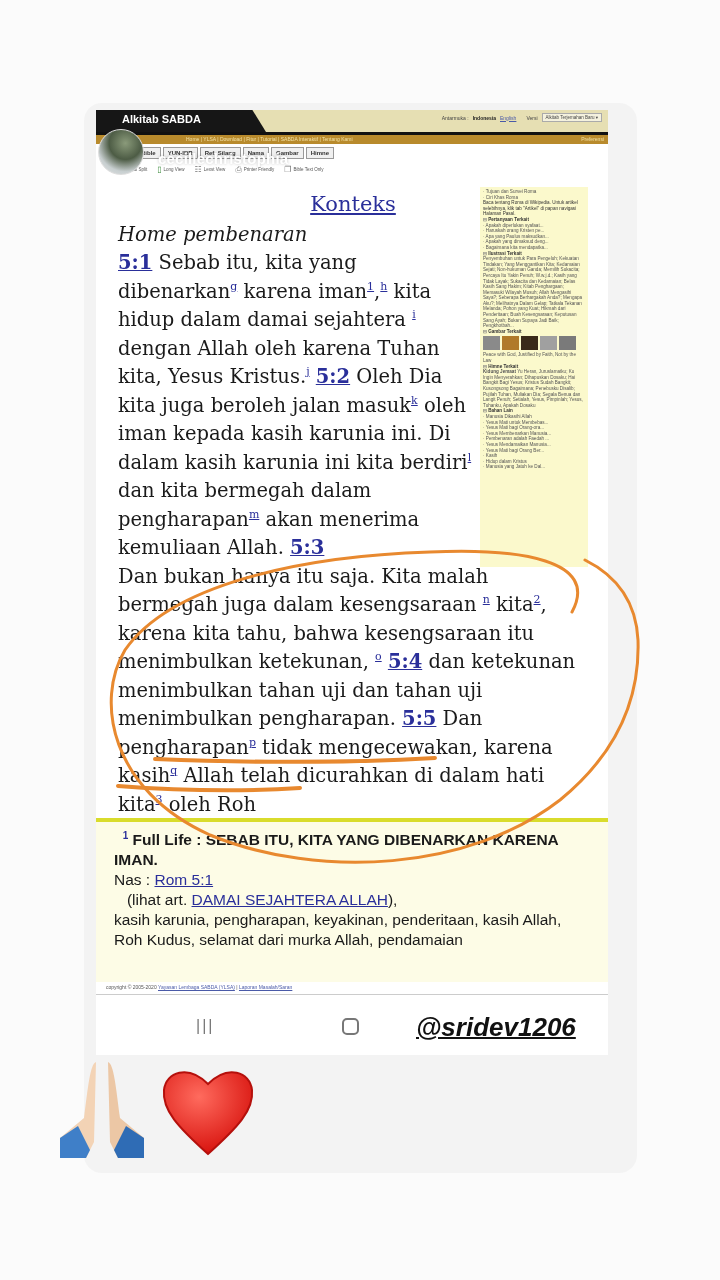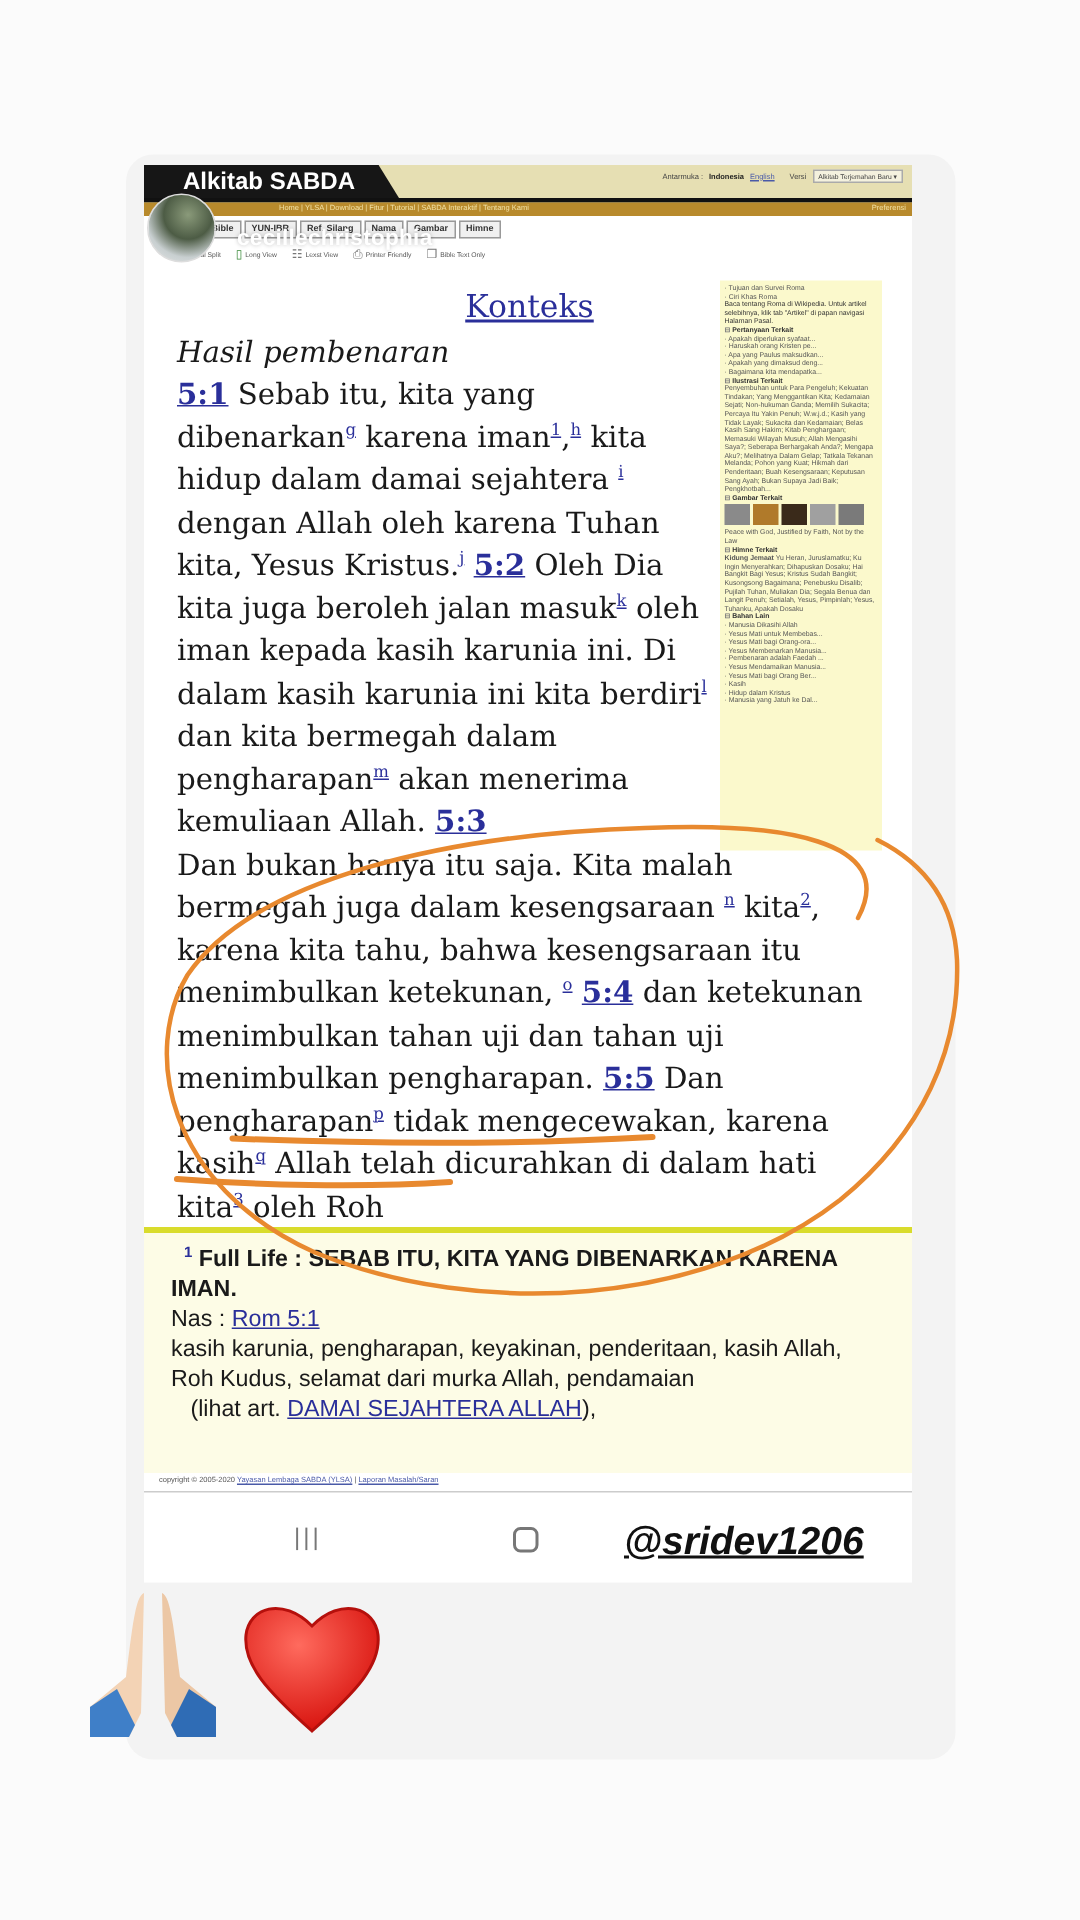--- a/index.html
+++ b/index.html
@@ -12,21 +12,21 @@
   }
   .screen {
     position: absolute; left: 96px; top: 110px; width: 512px; height: 945px;
     background: #ffffff; overflow: hidden;
   }
 
   
   .hdr { position: absolute; left: 0; top: 0; width: 512px; height: 30px; background: #e6dfb3; }
   .hdr-black { position: absolute; left: 0; top: 0; width: 170px; height: 22px; background: #161616;
     clip-path: polygon(0 0, 92% 0, 100% 100%, 0 100%); }
-  .site-title { position: absolute; left: 26px; top: 3px; color: #fff; font-weight: bold; font-size: 16px; text-align: right; }
+  .site-title { position: absolute; left: 26px; top: 3px; color: #fff; font-weight: bold; font-size: 11px; text-align: right; }
   .hdr-right { position: absolute; right: 6px; top: 3px; font-size: 5px; color: #444; display: flex; gap: 4px; align-items: center; }
   .hdr-right .b { font-weight: bold; color: #222; }
   .hdr-right .lnk { color: #4a5aa8; text-decoration: underline; }
   .ver-select { border: 1px solid #aaa; background: #f4f1de; padding: 1px 3px; font-size: 4.5px; }
   .hdr-bar { position: absolute; left: 0; top: 22px; width: 512px; height: 3px; background: #111; }
   .nav-bar { position: absolute; left: 0; top: 25px; width: 512px; height: 9px; background: #b88a2c; }
   .nav-links { position: absolute; left: 90px; top: 1px; font-size: 5px; color: #f1e1a4; }
   .nav-pref { position: absolute; right: 4px; top: 1px; font-size: 5px; color: #f1e1a4; }
 
   .tabs { position: absolute; left: 40px; top: 37px; display: flex; gap: 2px; }
@@ -170,32 +170,32 @@
     <div>· <span>Pembenaran adalah Faedah ...</span></div>
     <div>· <span>Yesus Mendamaikan Manusia...</span></div>
     <div>· <span>Yesus Mati bagi Orang Ber...</span></div>
     <div>· <span>Kasih</span></div>
     <div>· <span>Hidup dalam Kristus</span></div>
     <div>· <span>Manusia yang Jatuh ke Dal...</span></div>
   </div>
 
   <div class="main">
     <div class="konteks">Konteks</div>
-    <div class="section">Hasil pembenaran</div>
+    <div class="section">Home pembenaran</div>
     <div class="verses"><span class="vref">5:1</span><span> Sebab itu, kita yang dibenarkan</span><sup class="fn">g</sup><span> karena iman</span><sup class="fn">1</sup><span>,</span><sup class="fn">h</sup><span> kita hidup dalam damai sejahtera </span><sup class="fn">i</sup><span> dengan Allah oleh karena Tuhan kita, Yesus Kristus.</span><sup class="fn">j</sup> <span class="vref">5:2</span><span> Oleh Dia kita juga beroleh jalan masuk</span><sup class="fn">k</sup><span> oleh iman kepada kasih karunia ini. Di dalam kasih karunia ini kita berdiri</span><sup class="fn">l</sup><span> dan kita bermegah dalam pengharapan</span><sup class="fn">m</sup><span> akan menerima kemuliaan Allah.</span> <span class="vref">5:3</span></div>
     <div class="verses wide"><span> Dan bukan hanya itu saja. Kita malah bermegah juga dalam kesengsaraan </span><sup class="fn">n</sup><span> kita</span><sup class="fn">2</sup><span>, karena kita tahu, bahwa kesengsaraan itu menimbulkan ketekunan, </span><sup class="fn">o</sup> <span class="vref">5:4</span><span> dan ketekunan menimbulkan tahan uji dan tahan uji menimbulkan pengharapan.</span> <span class="vref">5:5</span><span> Dan pengharapan</span><sup class="fn">p</sup><span> tidak mengecewakan, karena kasih</span><sup class="fn">q</sup><span> Allah telah dicurahkan di dalam hati kita</span><sup class="fn">3</sup><span> oleh Roh</span></div>
   </div>
 
   <div class="divider"></div>
 
   <div class="foot">
     <div class="title">&nbsp;&nbsp;<sup>1</sup> <span>Full Life : SEBAB ITU, KITA YANG DIBENARKAN KARENA IMAN.</span></div>
     <div><span>Nas :</span> <a>Rom 5:1</a></div>
+    <div>&nbsp;&nbsp;&nbsp;<span>(lihat art. </span><a>DAMAI SEJAHTERA ALLAH</a><span>),</span></div>
     <div>kasih karunia, pengharapan, keyakinan, penderitaan, kasih Allah, Roh Kudus, selamat dari murka Allah, pendamaian</div>
-    <div>&nbsp;&nbsp;&nbsp;<span>(lihat art. </span><a>DAMAI SEJAHTERA ALLAH</a><span>),</span></div>
   </div>
 
   <div class="copyright"><span>copyright © 2005-2020</span> <a>Yayasan Lembaga SABDA (YLSA)</a><span> | </span><a>Laporan Masalah/Saran</a></div>
   <div class="copy-line"></div>
 
   <div class="navbar">
     <span class="nav-recent">|||</span>
     <span class="nav-home"></span>
     <span class="mention"><u>@sridev1206</u></span>
   </div>

